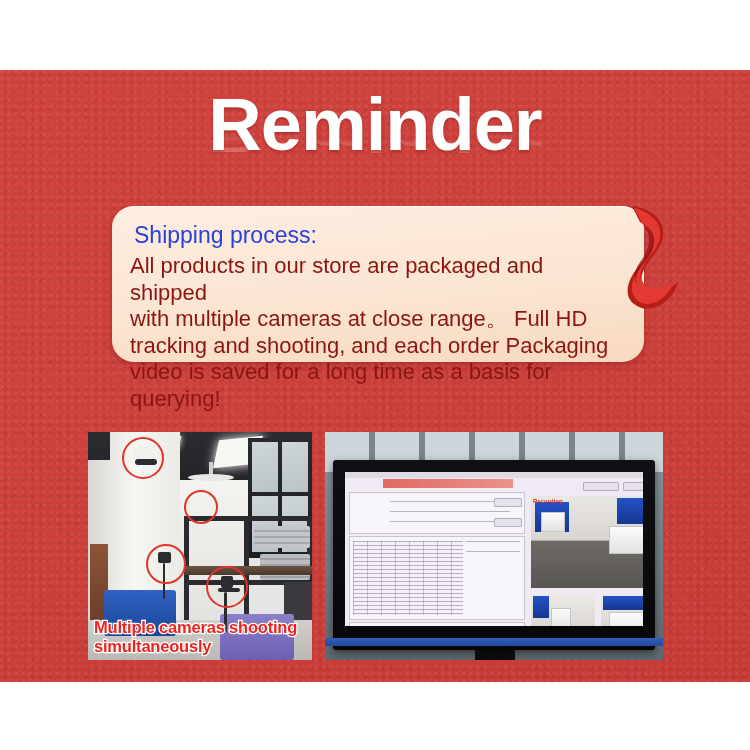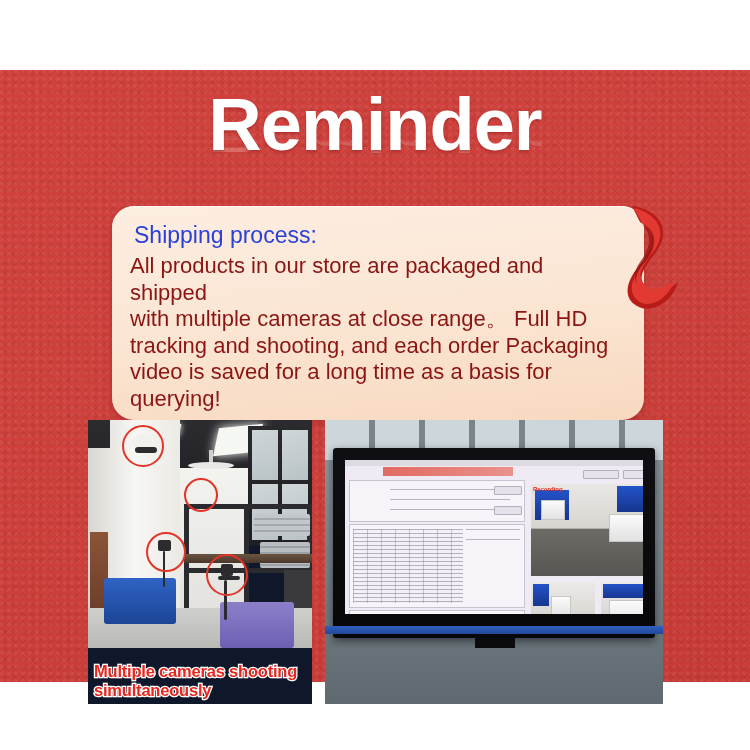--- a/index.html
+++ b/index.html
@@ -80,21 +80,21 @@
     z-index: 3;
     font-family: "Liberation Sans", sans-serif;
   }
 
   
   .callout {
     position: absolute;
     left: 112px;
     top: 206px;
     width: 532px;
-    height: 214px;
+    height: 156px;
     box-sizing: border-box;
     border-radius: 22px;
     background: linear-gradient(175deg, #fdeee2 0%, #fbe5d2 55%, #f8d9c0 100%);
     box-shadow: 0 3px 7px rgba(110,18,16,0.30),
                 inset 0 1px 0 rgba(255,255,255,0.75);
     padding: 14px 22px 10px 16px;
     z-index: 5;
   }
   .callout-heading {
     color: #2a41d8;
@@ -128,24 +128,24 @@
   .photos {
     position: absolute;
     left: 88px;
     top: 420px;
     width: 575px;
     height: 228px;
     z-index: 5;
   }
   .photo {
     position: absolute;
-    top: 0;
-    height: 284px;
+    top: 12px;
+    height: 228px;
     overflow: hidden;
-    background: #0f172a;
+    background: #e5e5e5;
   }
   .photo-left  { left: 0;     width: 224px; }
   .photo-right { left: 237px; width: 338px; }
 
   .photo-caption {
     position: absolute;
     left: 0;
     right: 0;
     bottom: 0;
     padding: 2px 4px 4px 6px;

